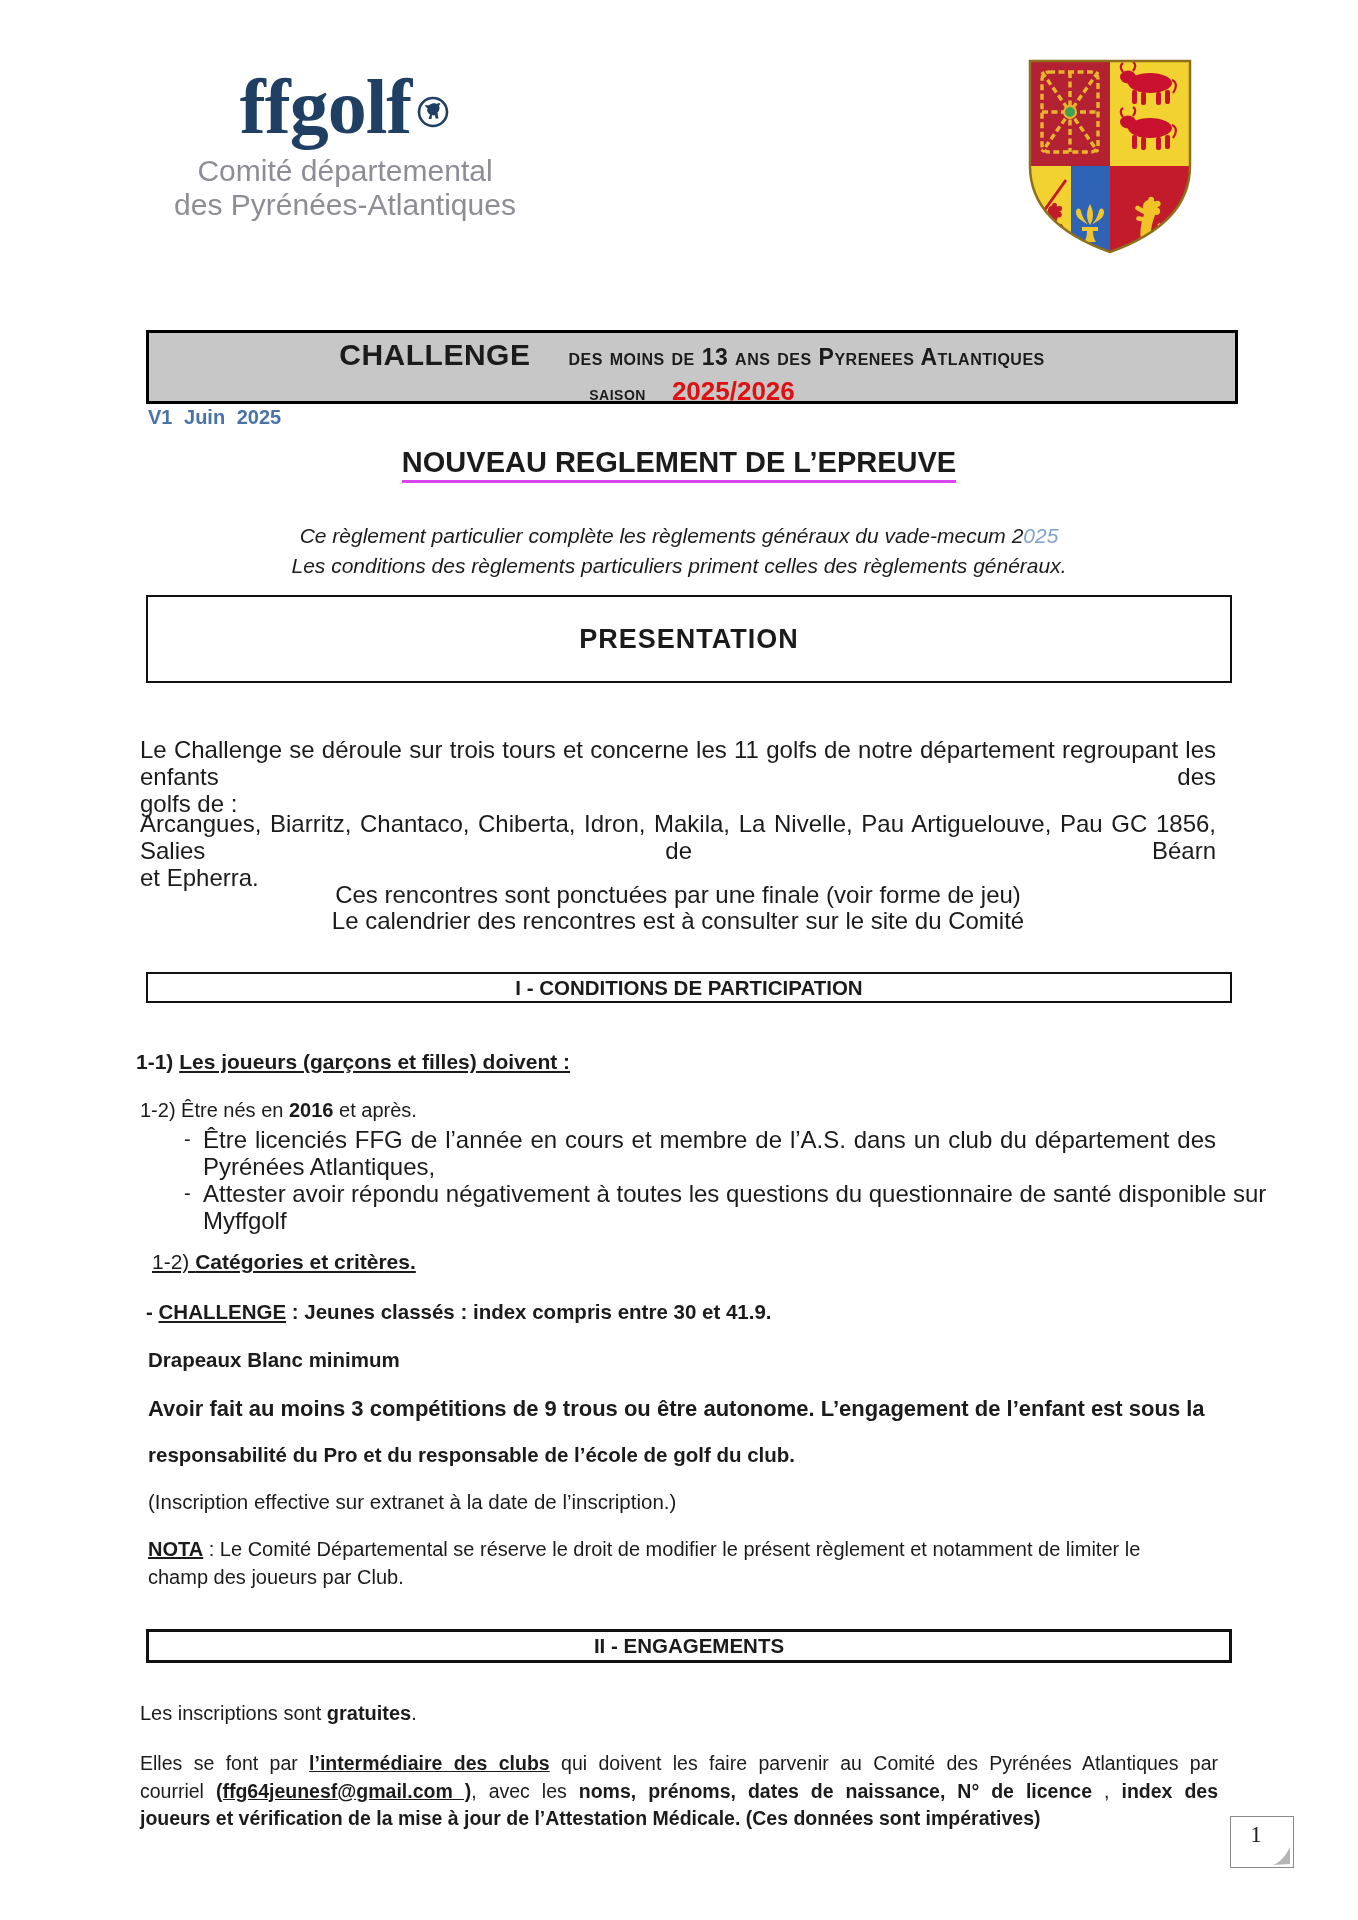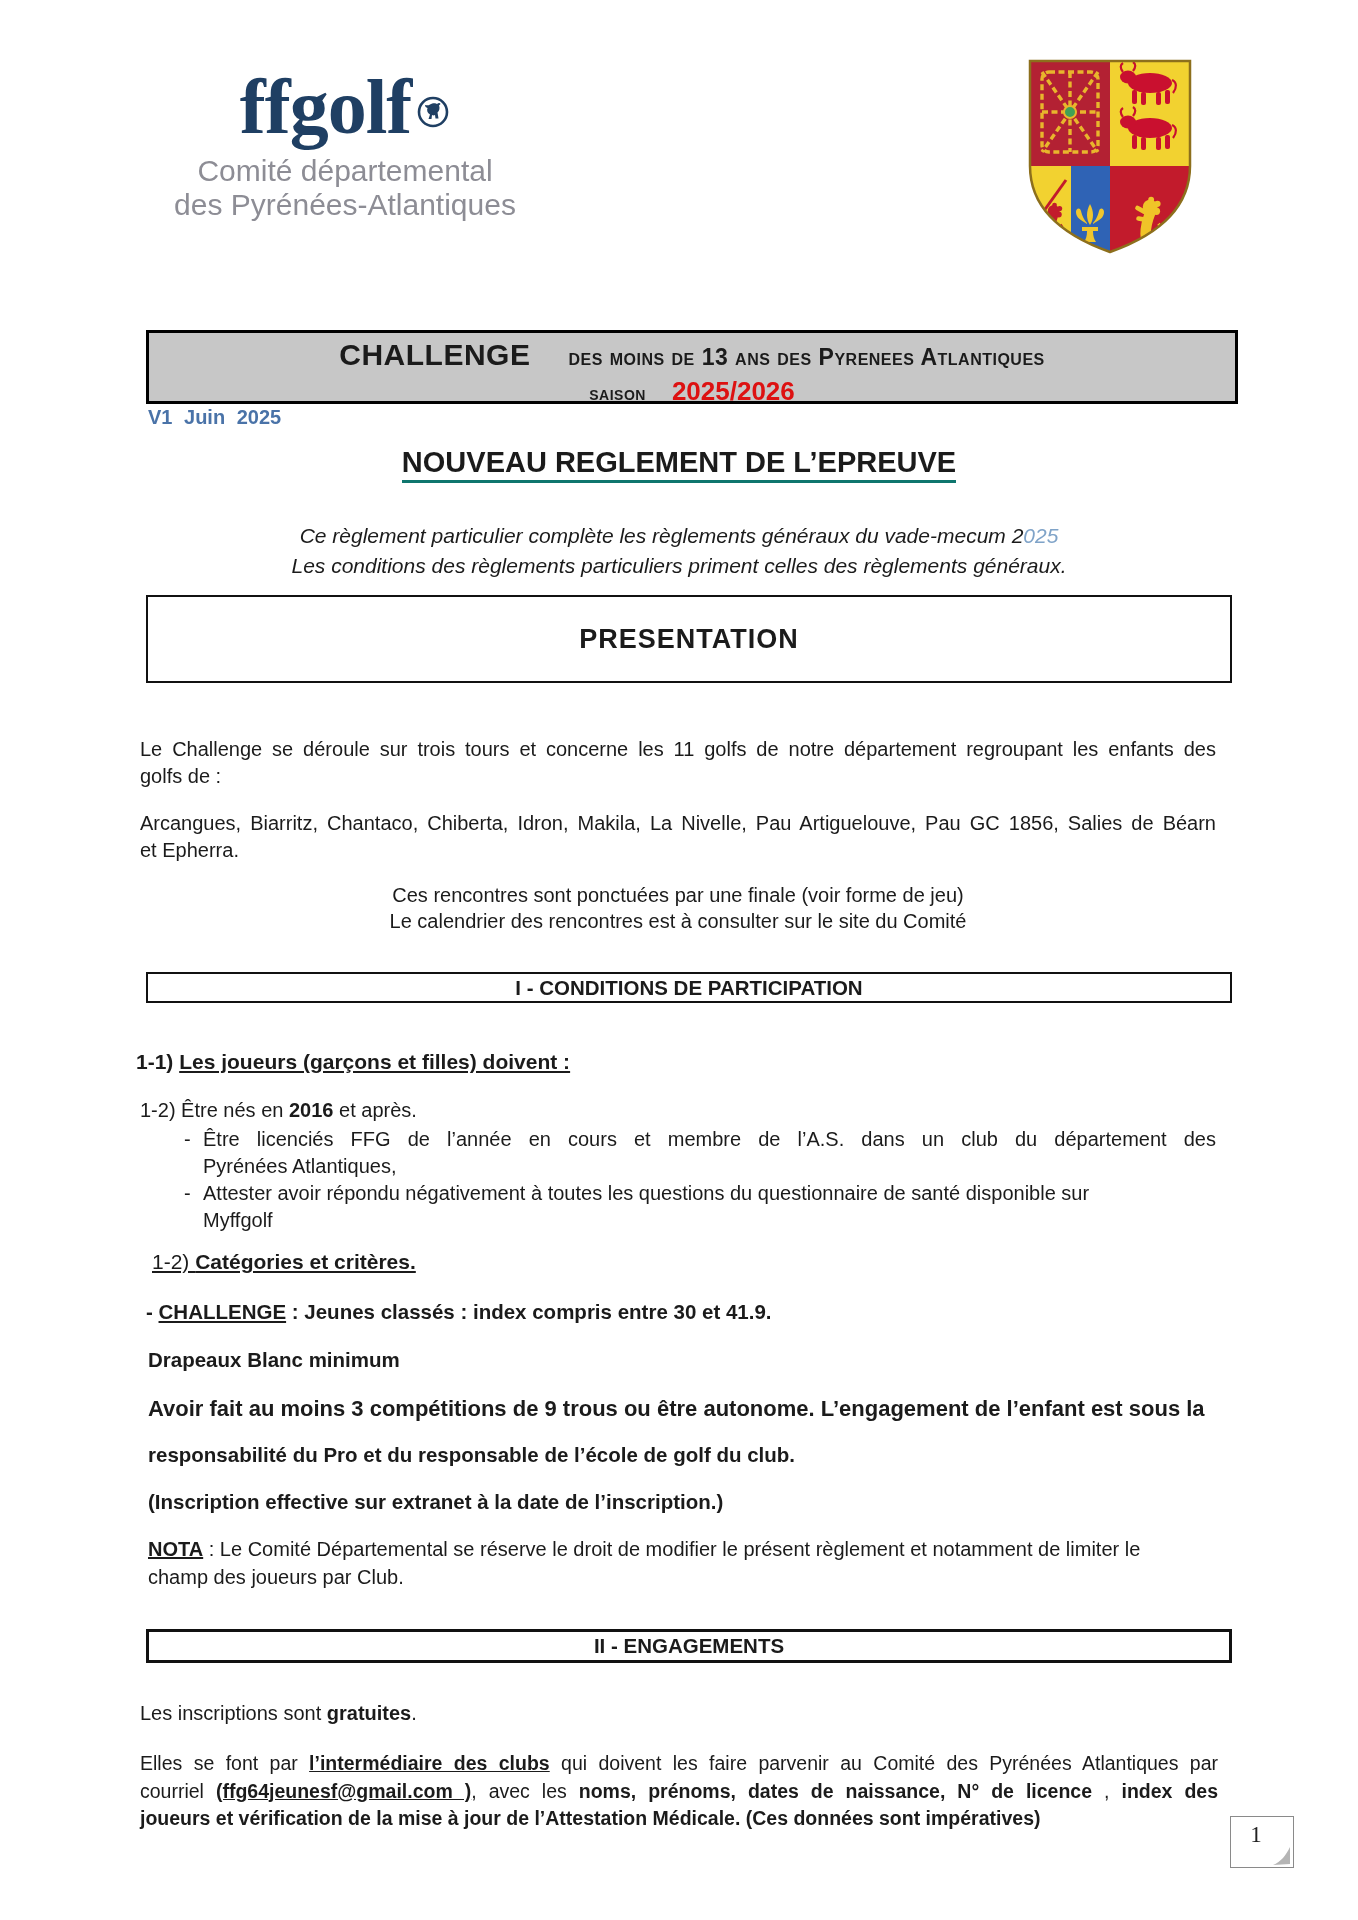--- a/index.html
+++ b/index.html
@@ -29,29 +29,29 @@
   .tb1{font-weight:700;line-height:34px;}
   .tb-challenge{font-size:30px;letter-spacing:.5px;}
   .tb-sub{font-size:23px;font-variant:small-caps;margin-left:38px;letter-spacing:.5px;}
   .tb2{font-weight:700;line-height:28px;}
   .tb-saison{font-size:20px;font-variant:small-caps;letter-spacing:.5px;}
   .tb-year{font-size:26px;color:var(--accent-red,#dd1111);margin-left:26px;}
 
   .version{left:148px;top:406px;font-weight:700;font-size:20px;color:var(--version-blue,#4a73a8);word-spacing:6px;}
 
   .main-heading{left:0;top:446px;width:100%;text-align:center;font-size:29px;font-weight:700;margin:0;}
-  .main-heading span{border-bottom:3px solid #0f766e;padding-bottom:2px;}
+  .main-heading span{border-bottom:3px solid #d946ef;padding-bottom:2px;}
 
   .italic-intro{left:140px;top:521px;width:1078px;text-align:center;font-style:italic;font-size:21px;line-height:30px;}
   .year-blue{color:var(--year-blue,#7fa3c8);}
 
   .pres-box{left:146px;top:595px;width:1086px;height:88px;border:2.5px solid #111;
     display:flex;align-items:center;justify-content:center;font-weight:700;font-size:27px;letter-spacing:1px;box-sizing:border-box;}
 
-  .body-text{font-size:20px;line-height:27px;}
+  .body-text{font-size:24px;line-height:27px;}
   .p1{left:140px;top:736px;width:1076px;}
   .clubs{left:140px;top:810px;width:1076px;}
   .centered2{left:140px;top:882px;width:1076px;text-align:center;line-height:26px;}
 
   .sec-box{left:146px;width:1086px;border:2px solid #111;display:flex;align-items:center;justify-content:center;
     font-weight:700;font-size:20.5px;box-sizing:border-box;}
   .sec1{top:972px;height:31px;}
   .sec2{top:1629px;height:34px;border-width:3px;}
 
   .sub1{left:136px;top:1050px;font-size:21px;font-weight:700;}
@@ -59,21 +59,21 @@
   .bdash{font-size:20px;}
   .dash1{left:184px;top:1126px;}
   .bl1{left:203px;top:1126px;width:1013px;}
   .dash2{left:184px;top:1180px;}
   .bl2{left:203px;top:1180px;width:1013px;}
   .cat{left:152px;top:1250px;font-size:21px;font-weight:700;}
   .chal{left:146px;top:1300px;font-size:20.5px;font-weight:700;}
   .drap{left:148px;top:1348px;font-size:20.5px;font-weight:700;}
   .auto1{left:148px;top:1396px;font-size:22px;font-weight:700;}
   .auto2{left:148px;top:1443px;font-size:20.5px;font-weight:700;}
-  .insc{left:148px;top:1490px;font-size:20.5px;font-weight:700;}
+  .insc{left:148px;top:1490px;font-size:20.5px;font-weight:400;}
   .nota{left:148px;top:1536px;width:1072px;font-size:20px;line-height:27.5px;}
   .grat{left:140px;top:1702px;font-size:20px;}
   .final{left:140px;top:1750px;width:1078px;font-size:19.5px;line-height:27.5px;}
 
   .pagebox{left:1230px;top:1816px;width:64px;height:52px;border:1.5px solid #8a8a8a;background:#fff;box-sizing:border-box;}
   .pagebox .num{position:absolute;top:5px;left:0;right:12px;text-align:center;
     font-family:"Liberation Serif","DejaVu Serif",serif;font-size:23px;color:#222;}
   .pagebox .fold{position:absolute;right:0;bottom:0;line-height:0;}
 </style>
 </head>

